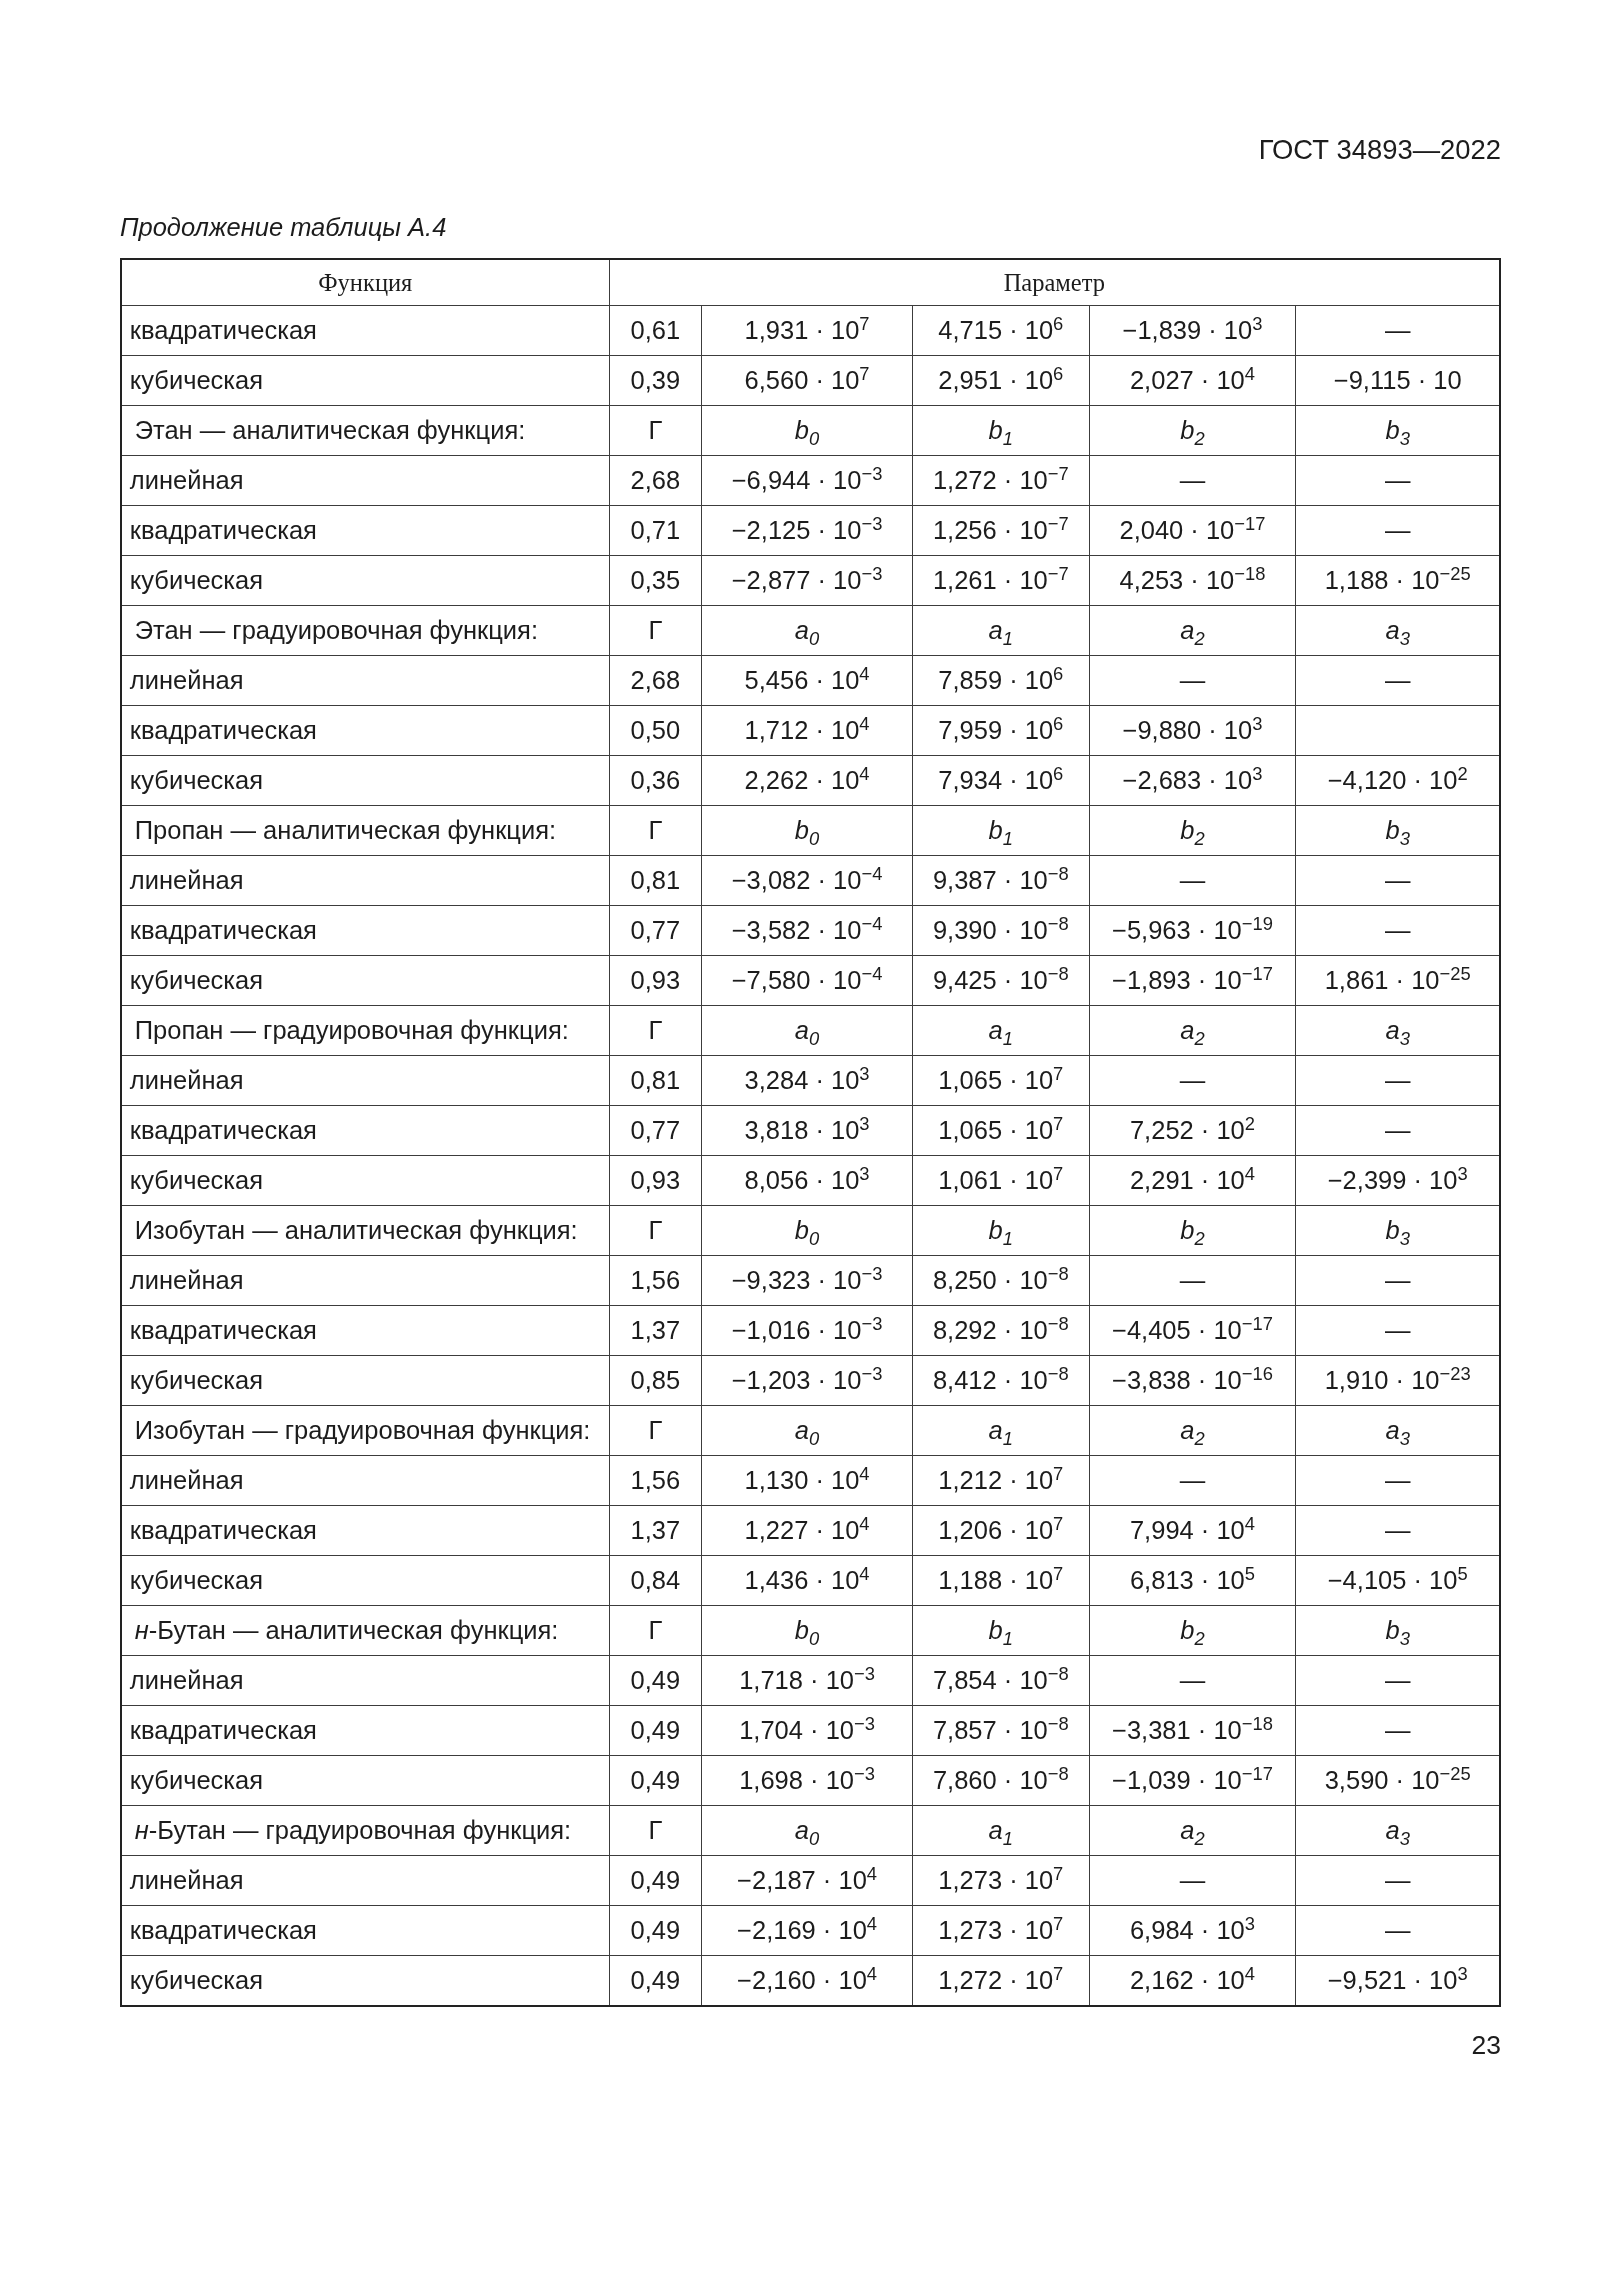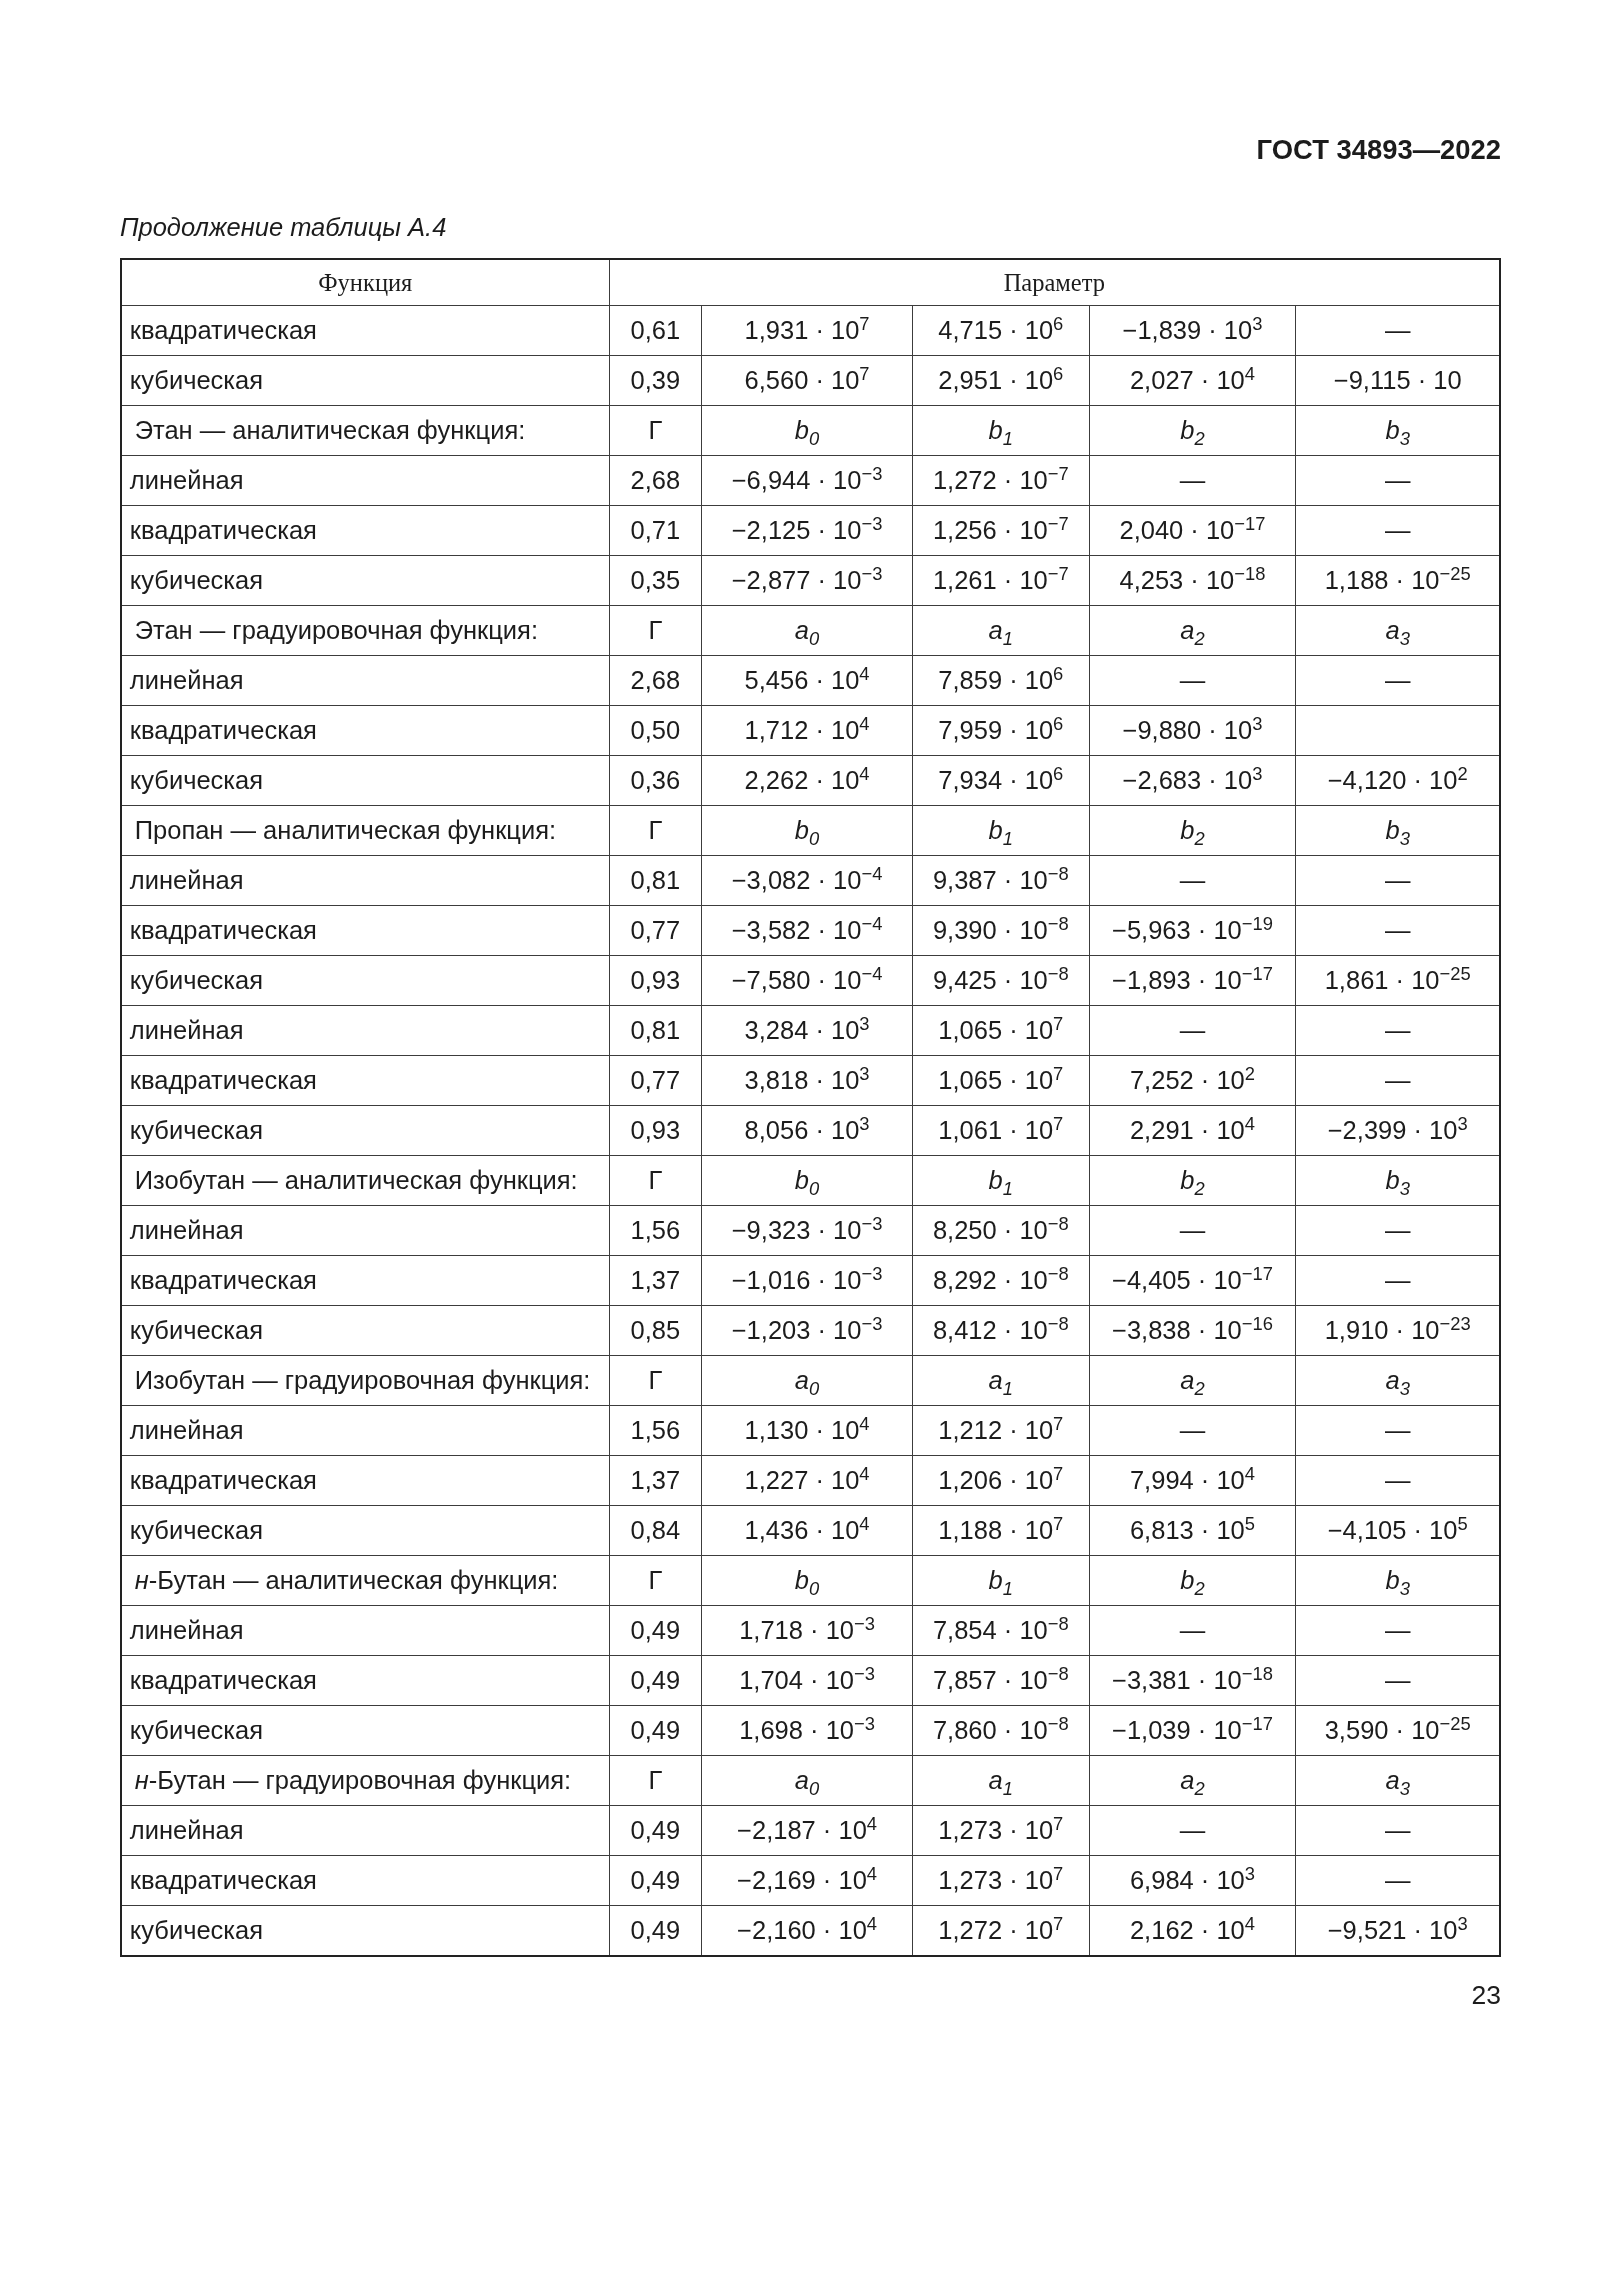--- a/index.html
+++ b/index.html
@@ -10,21 +10,21 @@
     background: #ffffff;
     color: #1c1c1c;
     font-family: "Liberation Sans", sans-serif;
     position: relative;
   }
   .page {
     padding: 135px 120px 0 120px;
   }
   .doc-header {
     text-align: right;
-    font-weight: bold;
+    font-weight: normal;
     font-size: 27.4px;
     line-height: 1.1;
   }
   .caption {
     font-style: italic;
     font-size: 25.5px;
     margin-top: 48px;
     margin-bottom: 15.7px;
   }
   table.params {
@@ -200,20 +200,28 @@
           <td class="param">—</td>
         </tr>
         <tr class="data">
           <td class="label">кубическая</td>
           <td class="gcol">0,93</td>
           <td class="param">−7,580 · 10<sup>−4</sup></td>
           <td class="param">9,425 · 10<sup>−8</sup></td>
           <td class="param">−1,893 · 10<sup>−17</sup></td>
           <td class="param">1,861 · 10<sup>−25</sup></td>
         </tr>
+        <tr class="section">
+          <td class="label">Пропан — градуировочная функция:</td>
+          <td class="gcol">Г</td>
+          <td class="param">a<sub>0</sub></td>
+          <td class="param">a<sub>1</sub></td>
+          <td class="param">a<sub>2</sub></td>
+          <td class="param">a<sub>3</sub></td>
+        </tr>
         <tr class="data">
           <td class="label">линейная</td>
           <td class="gcol">0,81</td>
           <td class="param">3,284 · 10<sup>3</sup></td>
           <td class="param">1,065 · 10<sup>7</sup></td>
           <td class="param">—</td>
           <td class="param">—</td>
         </tr>
         <tr class="data">
           <td class="label">квадратическая</td>

